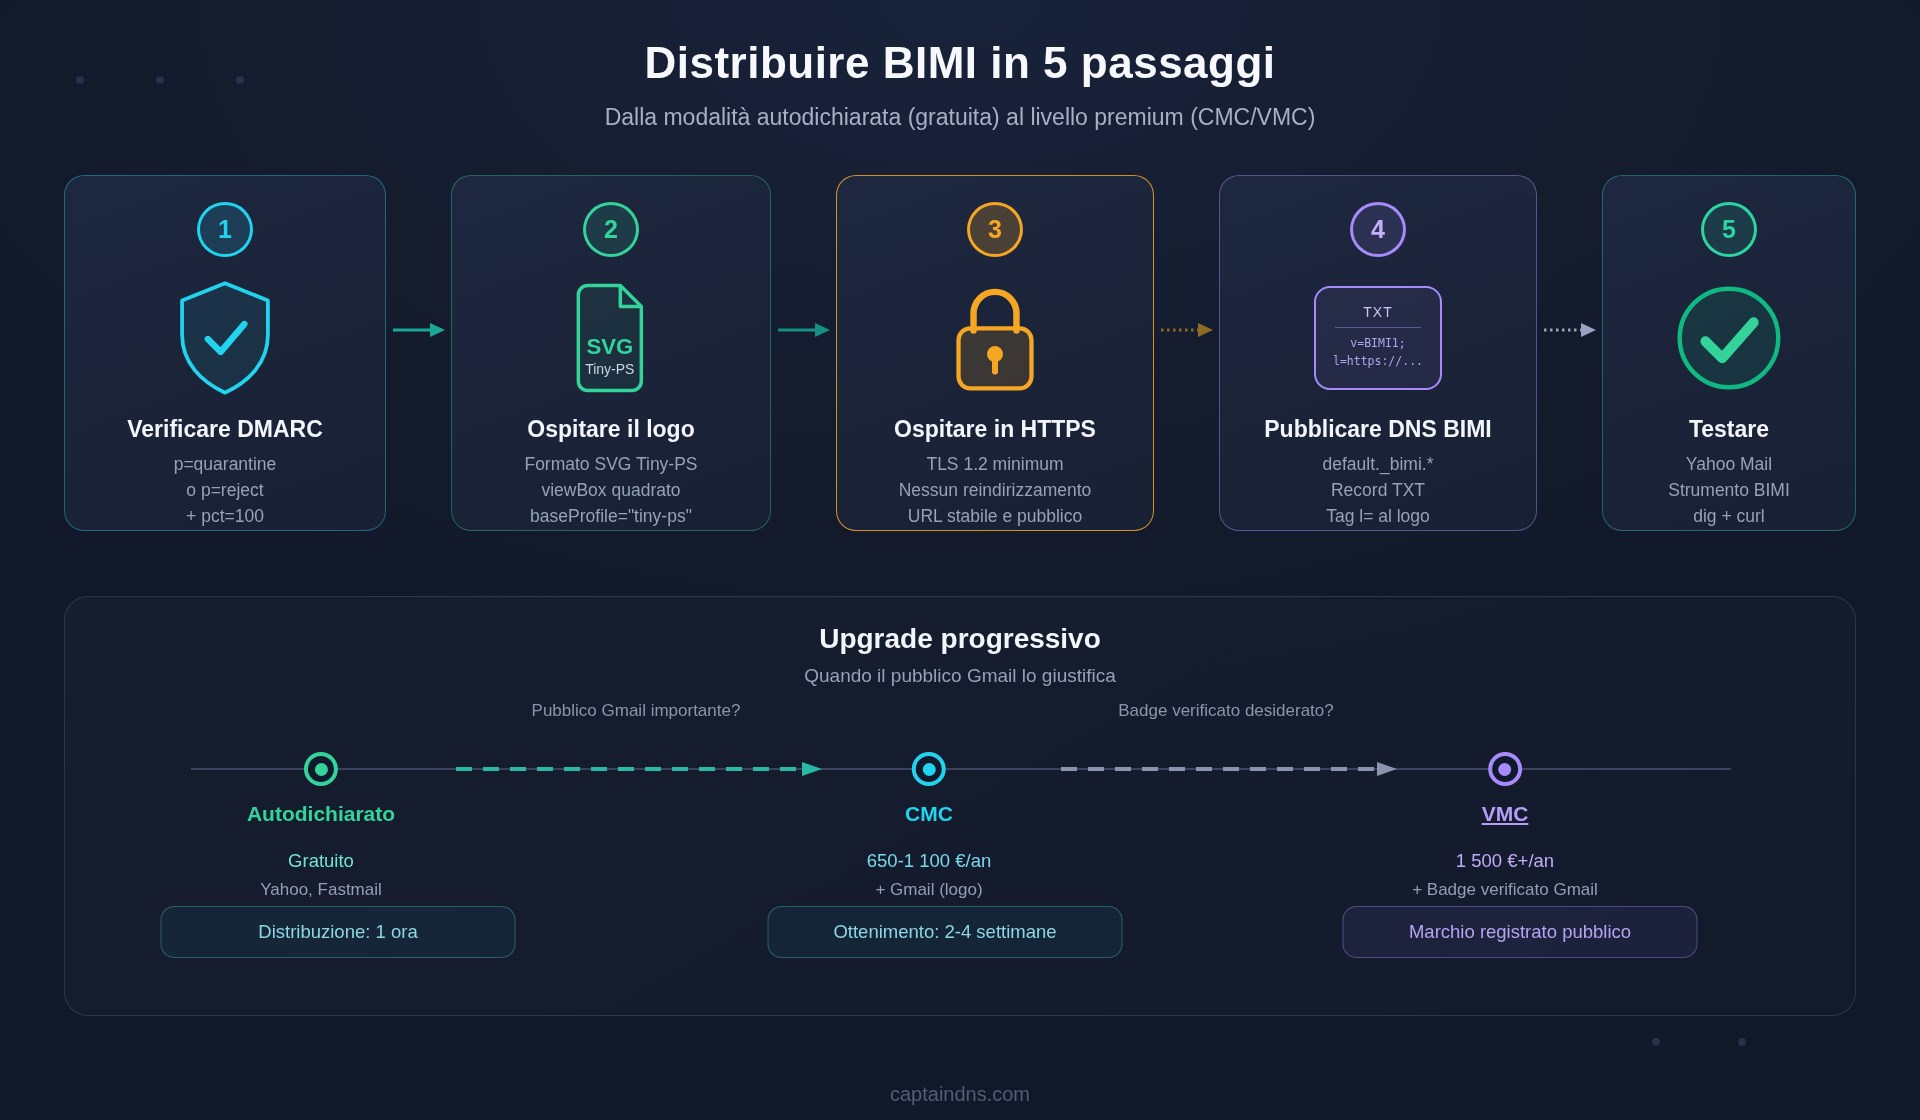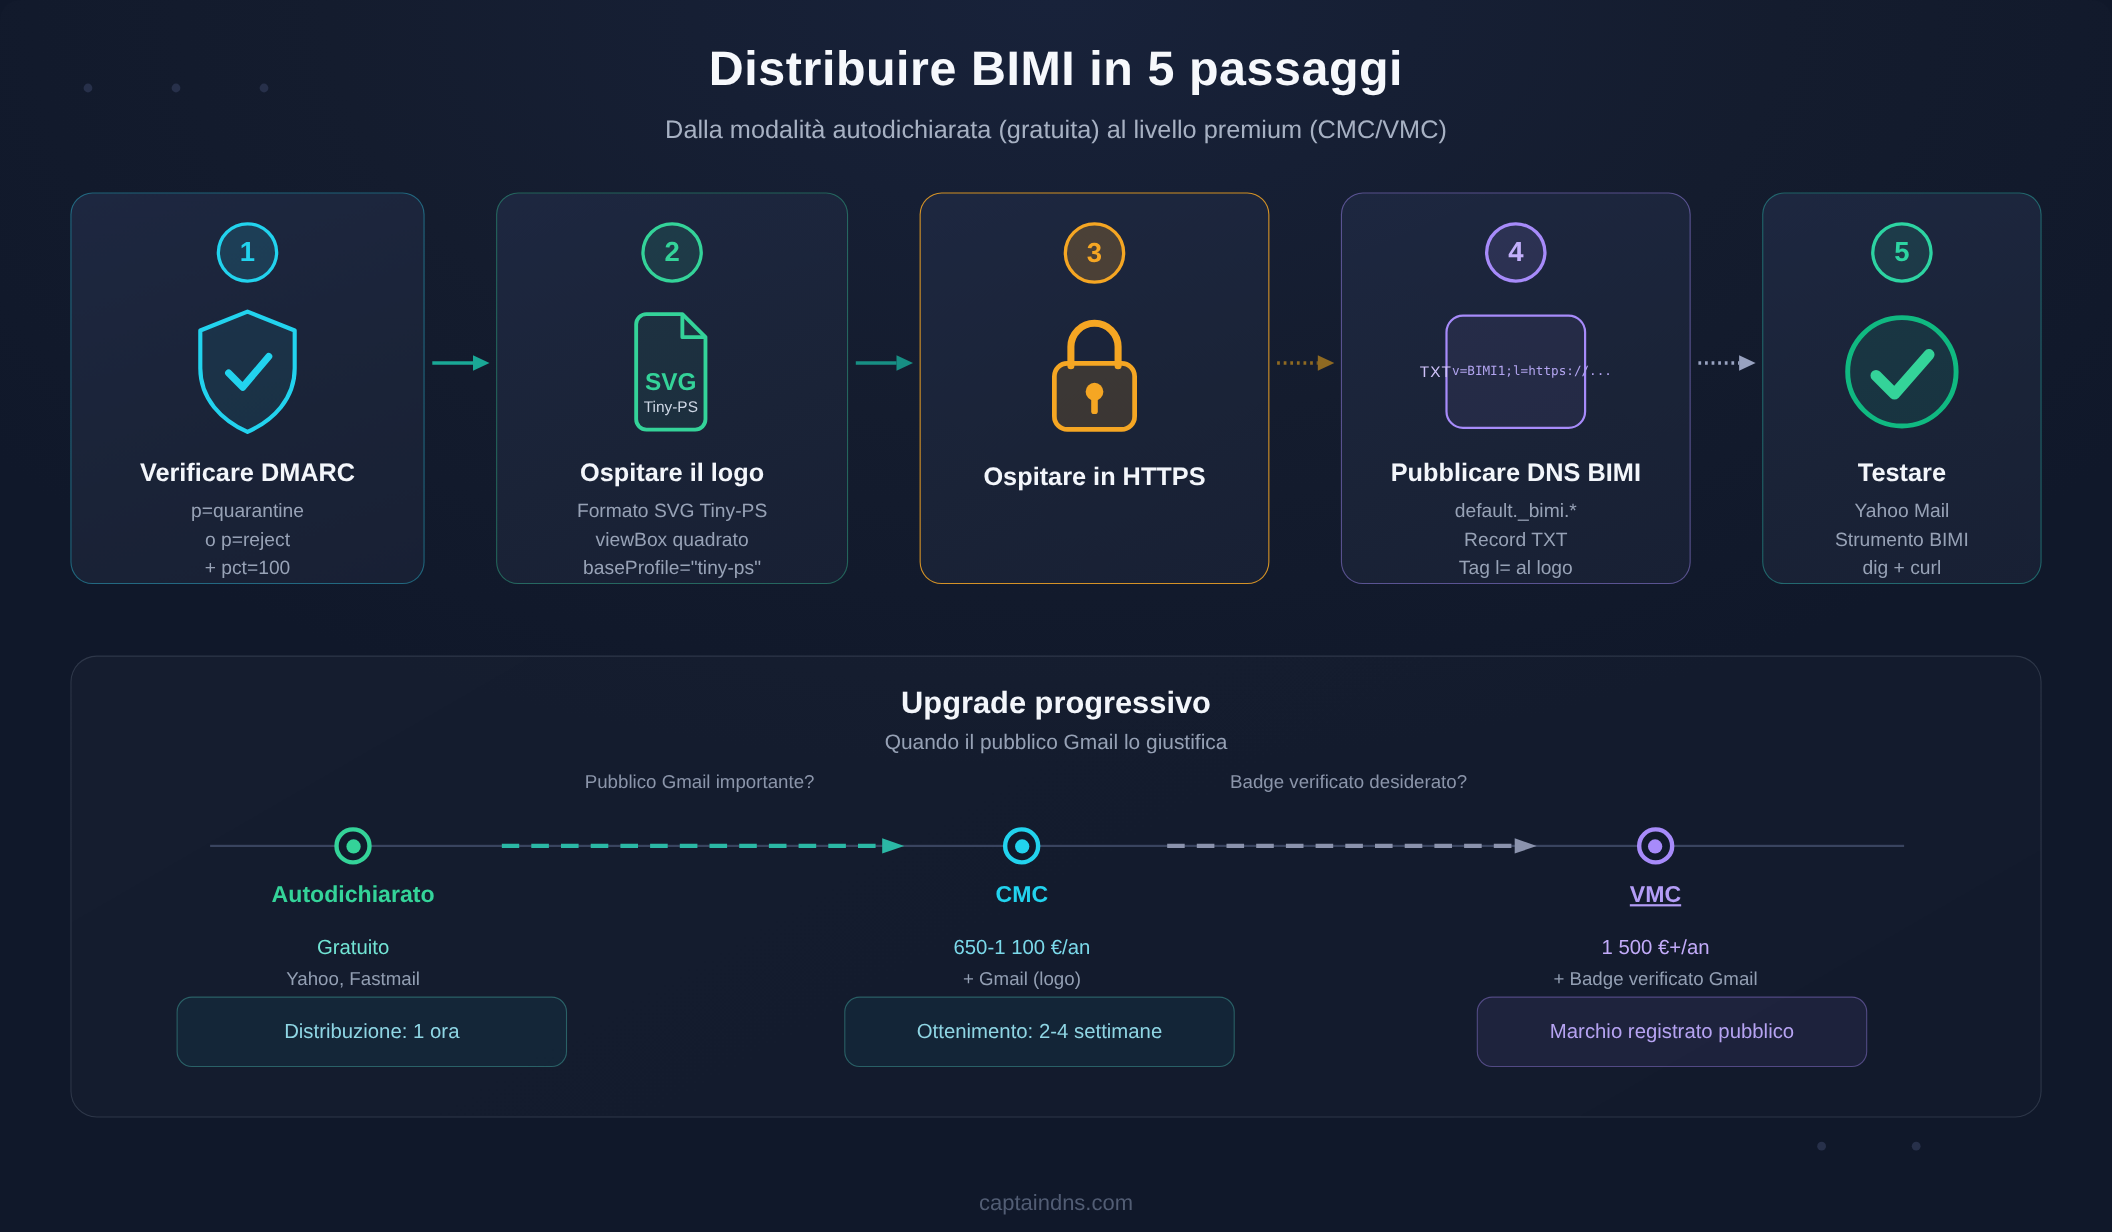--- a/index.html
+++ b/index.html
@@ -53,21 +53,21 @@
 
   .icon-zone{height:148px;display:flex;align-items:center;justify-content:center;margin-top:8px;}
 
   .card-title{font-size:23px;font-weight:bold;color:#f3f6fb;margin-top:6px;}
   .card-desc{margin-top:9px;text-align:center;font-size:17.5px;line-height:1.48;color:#97a2b6;}
 
   
   .dnsbox{
     box-sizing:border-box;width:128px;height:104px;border-radius:16px;
     border:2.5px solid #a78bfa;background:rgba(167,139,250,.07);
-    display:flex;flex-direction:row;align-items:center;justify-content:center;
+    display:flex;flex-direction:column;align-items:center;justify-content:center;
   }
   .dnsbox .txt{font-size:14px;letter-spacing:1px;color:#cfc2f9;}
   .dnsbox .rule{width:86px;height:1px;background:rgba(167,139,250,.45);margin:7px 0 7px;}
   .dnsbox .code{font-family:"DejaVu Sans Mono", monospace;font-size:11.5px;line-height:1.55;color:#b2a4ef;}
 
   
   .gap{flex:1 1 auto;display:flex;align-items:center;justify-content:center;height:356px;}
   .gap svg{display:block;margin-top:-46px;}
 
   
@@ -96,21 +96,21 @@
   .node-a .node-price{color:#72e4d4;} .node-b .node-price{color:#7bd9ea;} .node-c .node-price{color:#c2abf9;}
   .node-note{margin-top:8px;font-size:17px;color:#939fb3;white-space:nowrap;}
 
   .q-label{position:absolute;top:132px;font-size:17px;color:#8b95aa;text-align:center;transform:translateY(-100%);padding-bottom:8px;}
   .q1{left:391px;width:360px;}
   .q2{left:996px;width:330px;}
   .dashed-arrow{position:absolute;top:164px;}
 
   .pill{
     position:absolute;top:309px;transform:translateX(-50%);
-    box-sizing:border-box;height:64px;min-width:355px;padding:0 34px;
+    box-sizing:border-box;height:52px;min-width:355px;padding:0 34px;
     border-radius:14px;display:flex;align-items:center;justify-content:center;
     font-size:18.5px;white-space:nowrap;
   }
   .pill-teal{background:rgba(34,211,238,.055);border:1.5px solid rgba(94,234,212,.30);color:#8fd6e4;}
   .pill-purple{background:rgba(167,139,250,.08);border:1.5px solid rgba(167,139,250,.38);color:#b6a3f2;}
 
   .footer{position:absolute;bottom:14px;left:0;width:100%;text-align:center;font-size:20px;color:#525d74;}
 </style>
 </head>
 <body>
@@ -180,20 +180,25 @@
       <div class="stepnum">3</div>
       <div class="icon-zone">
         <svg width="104" height="118" viewBox="0 0 96 110">
           <path d="M28 48 V32 a20 20 0 0 1 40 0 V48" fill="none" stroke="#f5a623" stroke-width="6" stroke-linecap="round"></path>
           <rect x="14" y="46" width="68" height="56" rx="11" fill="rgba(245,166,35,0.15)" stroke="#f5a623" stroke-width="4"></rect>
           <circle cx="48" cy="70" r="7.5" fill="#f5a623"></circle>
           <rect x="45.2" y="74" width="5.6" height="15" rx="2.5" fill="#f5a623"></rect>
         </svg>
       </div>
       <div class="card-title">Ospitare in HTTPS</div>
+      <div class="card-desc">
+        <div>TLS 1.2 minimum</div>
+        <div>Nessun reindirizzamento</div>
+        <div>URL stabile e pubblico</div>
+      </div>
     </div>
 
     <div class="gap">
       <svg width="54" height="18" viewBox="0 0 54 18">
         <line x1="1" y1="9" x2="38" y2="9" stroke="#8f6a22" stroke-width="3" stroke-dasharray="2.5 3.5"></line>
         <polygon points="38,2 53,9 38,16" fill="#8f6a22"></polygon>
       </svg>
     </div>
 
     <div class="card card-4">

